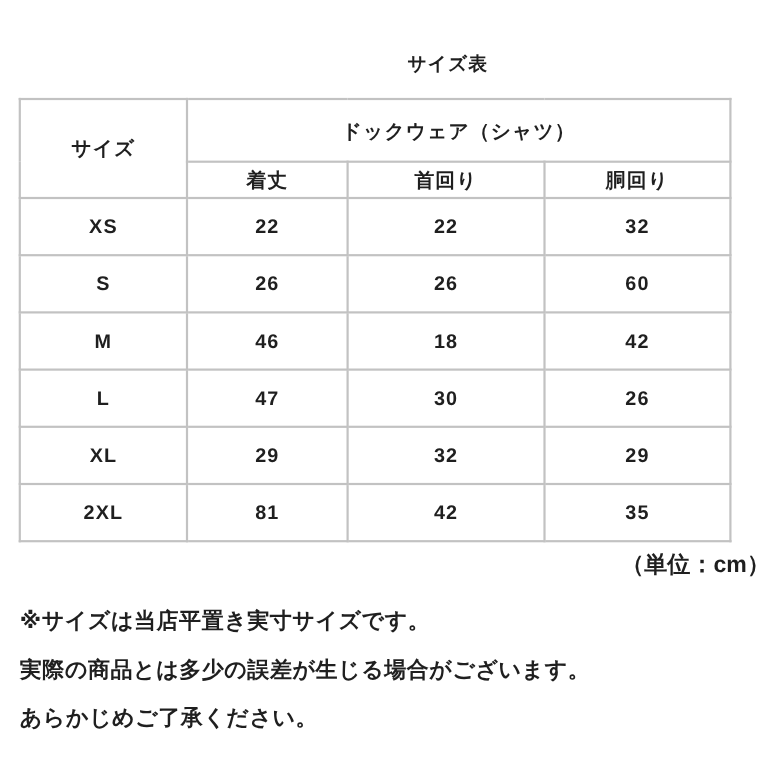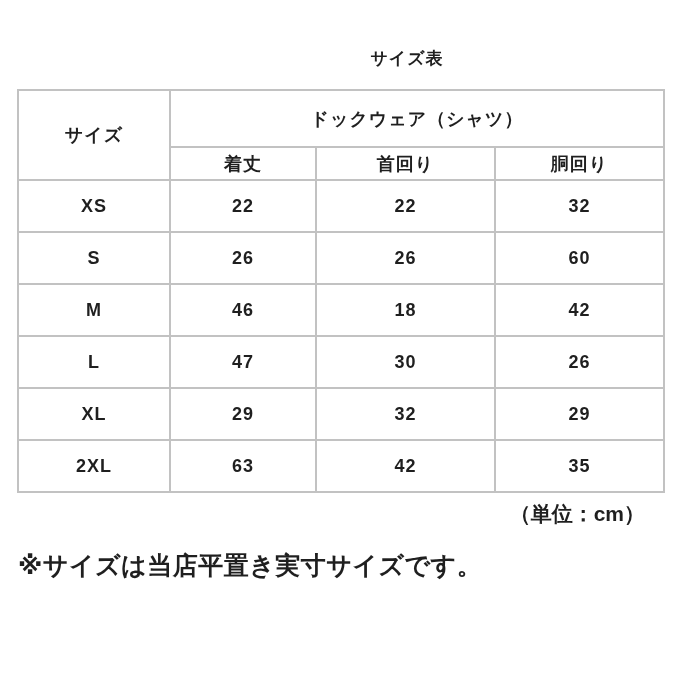--- a/index.html
+++ b/index.html
@@ -37,30 +37,29 @@
     font-size: 18px;
     font-weight: bold;
     padding: 0;
     letter-spacing: 1px;
   }
   tr.row-group    { height: 57px; }
   tr.row-measures { height: 33px; margin-top: 17px; }
   tr.data-row     { height: 52px; margin-left: 30px; }
   .unit-note {
     margin-top: 8px;
-    padding-right: 55px;
     text-align: right;
     font-size: 21px;
     line-height: 26px;
     font-weight: bold;
   }
   .notes {
     margin-top: 16px;
     padding-left: 18px;
-    font-size: 25px;
+    font-size: 20px;
     line-height: 44px;
     font-weight: bold;
     letter-spacing: 0.5px;
   }
 </style>
 </head>
 <body>
 
 <div>
 
@@ -109,26 +108,28 @@
         <td>26</td>
       </tr>
       <tr class="data-row">
         <td>XL</td>
         <td>29</td>
         <td>32</td>
         <td>29</td>
       </tr>
       <tr class="data-row">
         <td>2XL</td>
-        <td>63</td>
+        <td>81</td>
         <td>42</td>
         <td>35</td>
       </tr>
     </tbody>
   </table>
 
   <div class="unit-note">（単位：cm）</div>
 
   <div class="notes">
     <div>※サイズは当店平置き実寸サイズです。</div>
+    <div>実際の商品とは多少の誤差が生じる場合がございます。</div>
+    <div>あらかじめご了承ください。</div>
   </div>
 
 </div>
 
 </body></html>

